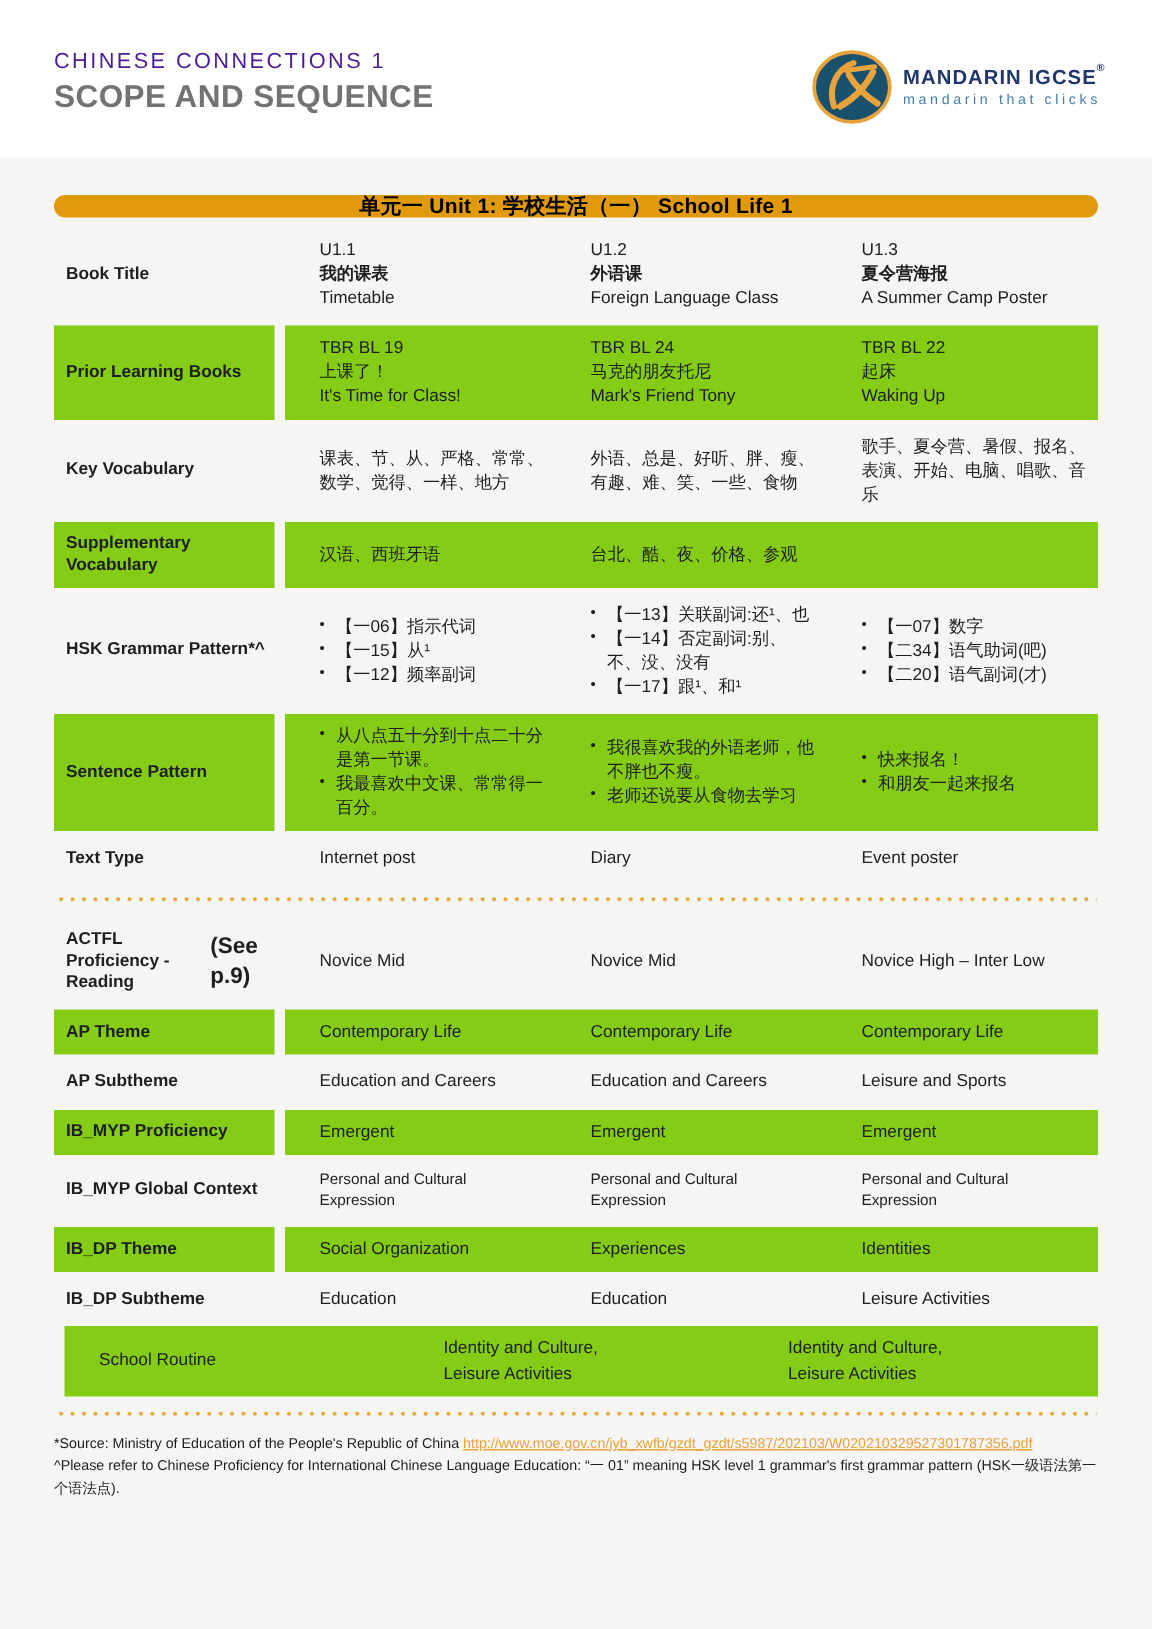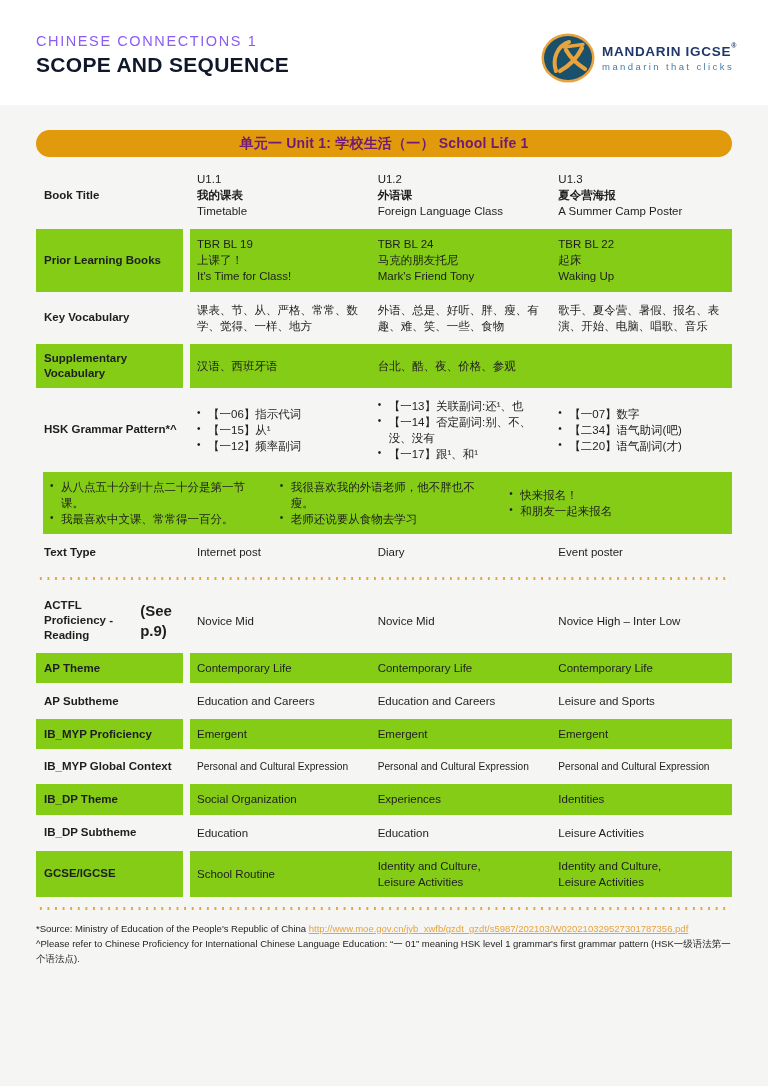--- a/index.html
+++ b/index.html
@@ -3,45 +3,45 @@
 <meta charset="utf-8">
 <style>
   * { margin: 0; padding: 0; box-sizing: border-box; }
   html,body { background:#fff; }
   body { font-family: "Liberation Sans", "DejaVu Sans", sans-serif; color:#1e1e1e; }
   .page { position:relative; width:768px; height:1086px; margin:0 auto; background:#ffffff; overflow:hidden; }
 
   
   .doc-header { position:absolute; top:0; left:0; right:0; height:105px; background:#ffffff; }
   .titles { position:absolute; left:36px; top:33px; }
-  .series { font-size:14.5px; font-weight:400; letter-spacing:1.6px; color:#8b5cf6; }
-  .big-title { margin-top:4px; font-size:21px; font-weight:800; letter-spacing:0.3px; color:#0f172a; }
+  .series { font-size:14.5px; font-weight:400; letter-spacing:1.6px; color:#4c1d95; }
+  .big-title { margin-top:4px; font-size:21px; font-weight:800; letter-spacing:0.3px; color:#737373; }
   .logo { position:absolute; right:31px; top:33px; display:flex; align-items:center; }
   .logo-badge { width:54px; height:50px; flex:none; }
   .logo-text { margin-left:7px; }
   .brand { font-size:13.5px; font-weight:700; letter-spacing:0.7px; color:#21376b; white-space:nowrap; }
   .brand .tm { font-size:7px; vertical-align:top; position:relative; top:-2px; }
   .tagline { margin-top:2px; font-size:9.5px; letter-spacing:2.4px; color:#467ca6; white-space:nowrap; }
 
   
   .gray-area { position:absolute; top:105px; left:0; right:0; bottom:0; background:#f5f5f4; }
   .content { margin:25px 36px 0 36px; }
 
-  .banner { height:27px; border-radius:14px; background:#e19a0c; color:#701a75;
+  .banner { height:15px; border-radius:14px; background:#e19a0c; color:#000000;
             display:flex; align-items:center; justify-content:center;
             font-size:14px; font-weight:700; letter-spacing:0.2px; margin-bottom:7px; }
 
   .trow { display:flex; margin-bottom:3px; }
   .tlabel { width:147px; flex:none; display:flex; align-items:center;
             padding:7px 6px 7px 8px; font-weight:700; font-size:11.5px; line-height:1.3; }
   .lnote { font-weight:700; font-size:15px; margin-left:3px; }
   .tcells { flex:1; margin-left:7px; display:grid; grid-template-columns:1fr 1fr 1fr; padding:7px 0; }
   .trow.peach .tlabel, .trow.peach .tcells { background:#84cc16; }
   .tcell { padding:0 8px 0 7px; display:flex; flex-direction:column; justify-content:center;
-           font-size:11.5px; line-height:1.4; }
+           font-size:11.5px; line-height:1.4;margin-left:16px; }
   .trow.small .tcell { font-size:10.2px; }
   .tcell .b { font-weight:700; }
   .bullet { display:flex; }
   .bullet .dot { flex:none; width:11px; font-size:10px; line-height:inherit; }
 
   .dotted { height:3px; margin:10px 1px 11px 1px;
             background-image: radial-gradient(circle, #e9a637 1.15px, rgba(0,0,0,0) 1.35px);
             background-size:7.6px 3px; background-repeat:repeat-x; background-position:left center; }
 
   .footnotes { margin-top:2px; font-size:9.5px; line-height:1.6; color:#1e1e1e; }
@@ -184,20 +184,21 @@
                   <div>【二34】语气助词(吧)</div>
                 </div>
                 <div class="bullet">
                   <div class="dot">•</div>
                   <div>【二20】语气副词(才)</div>
                 </div>
               </div>
             </div>
           </div>
           <div class="trow peach">
+            <div class="tlabel">Sentence Pattern</div>
             <div class="tcells">
               <div class="tcell">
                 <div class="bullet">
                   <div class="dot">•</div>
                   <div>从八点五十分到十点二十分是第一节课。</div>
                 </div>
                 <div class="bullet">
                   <div class="dot">•</div>
                   <div>我最喜欢中文课、常常得一百分。</div>
                 </div>
@@ -331,21 +332,20 @@
               </div>
               <div class="tcell">
                 <div>Education</div>
               </div>
               <div class="tcell">
                 <div>Leisure Activities</div>
               </div>
             </div>
           </div>
           <div class="trow peach">
-            <div class="tlabel">GCSE/IGCSE</div>
             <div class="tcells">
               <div class="tcell">
                 <div>School Routine</div>
               </div>
               <div class="tcell">
                 <div>Identity and Culture,</div>
                 <div>Leisure Activities</div>
               </div>
               <div class="tcell">
                 <div>Identity and Culture,</div>

